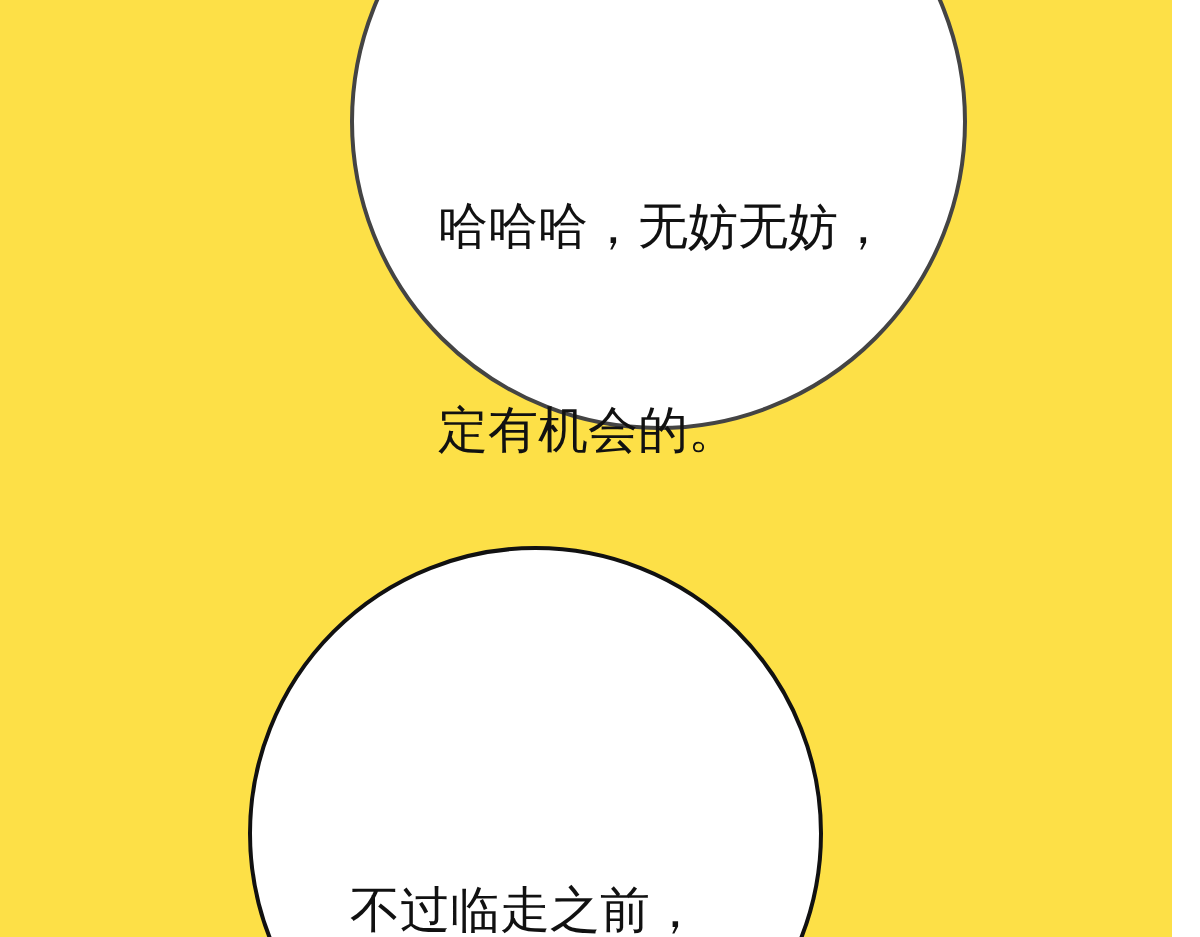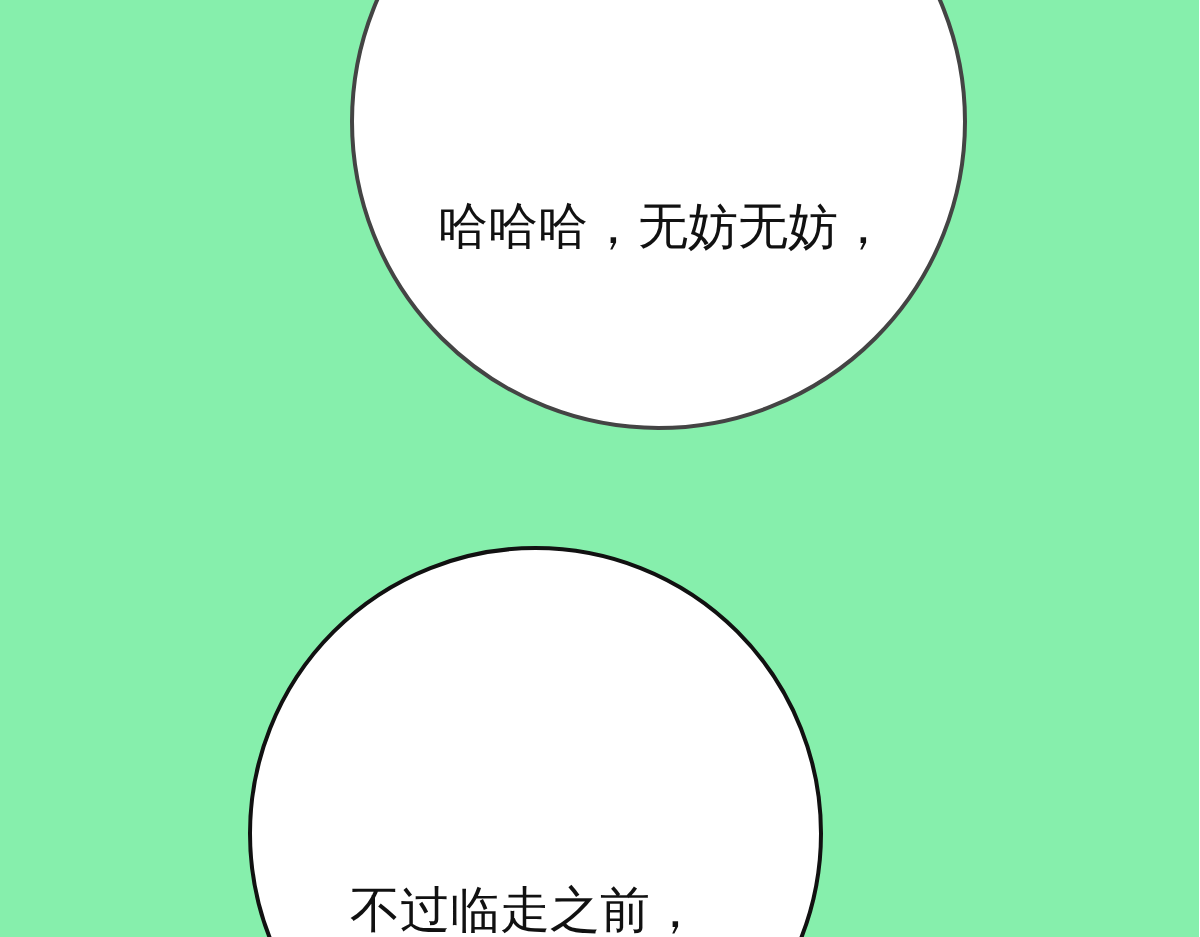--- a/index.html
+++ b/index.html
@@ -5,22 +5,21 @@
     html, body {
       margin: 0;
       padding: 0;
       background: #ffffff;
     }
     .canvas {
       position: relative;
       width: 1172px;
       height: 937px;
       overflow: hidden;
-      background: #86efac;
-      padding-left: 27px;
+      background: #fde047;
     }
     .bubble {
       position: absolute;
       border-radius: 50%;
       background: #ffffff;
       box-sizing: border-box;
     }
     .bubble-top {
       left: 350px;
       top: -187px;
@@ -58,20 +57,21 @@
   </style>
 </head>
 <body>
 
 <div class="canvas">
   <div class="bubble bubble-top"></div>
   <div class="bubble bubble-bottom"></div>
 
   <p class="bubble-text text-top">
     <span class="line">哈哈哈，无妨无妨，</span>
+    <span class="line">定有机会的。</span>
   </p>
 
   <p class="bubble-text text-bottom">
     <span class="line">不过临走之前，</span>
     
     
   </p>
 </div>
 
 </body></html>

